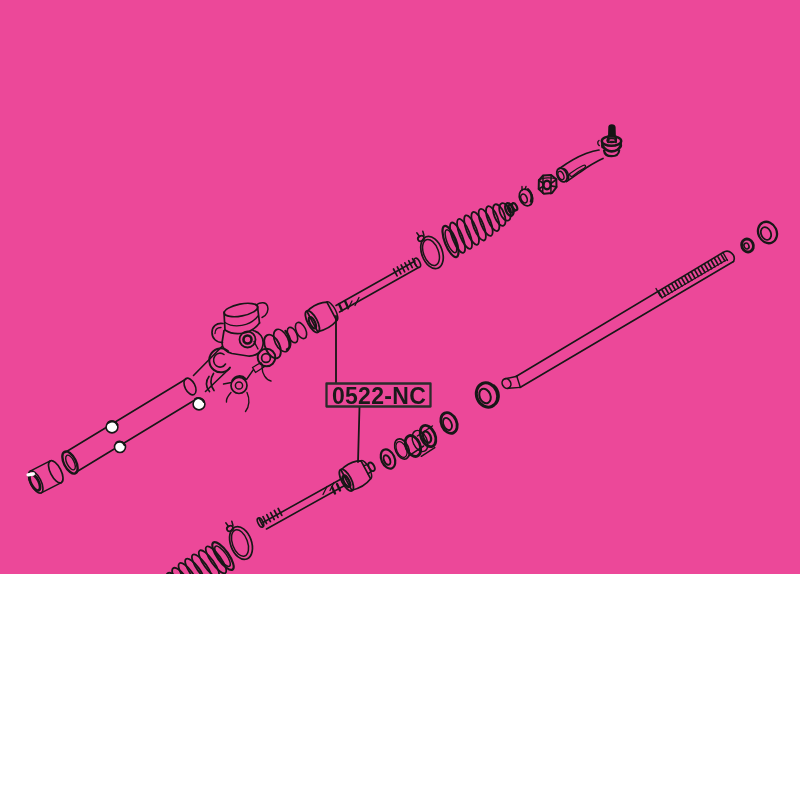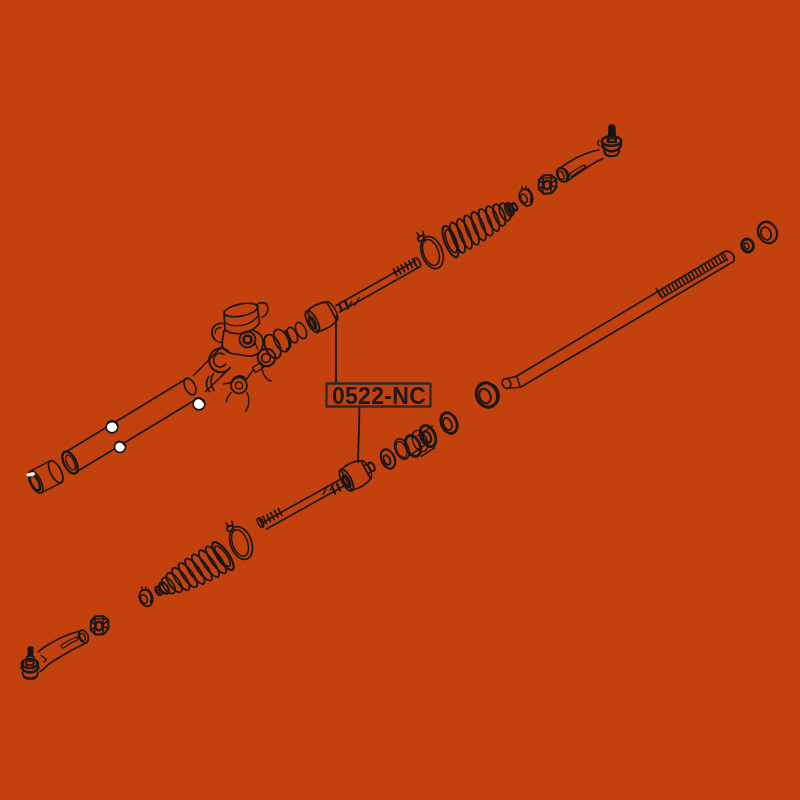--- a/index.html
+++ b/index.html
@@ -1,16 +1,16 @@
 <!DOCTYPE html>
 <html><head>
 <meta charset="utf-8">
 <style>
   html,body{margin:0;padding:0;background:#ffffff;}
-  #stage{width:800px;height:800px;position:relative;background:#c2410c;overflow:hidden;}
+  #stage{width:800px;height:574px;position:relative;background:#ec4899;overflow:hidden;}
   svg{position:absolute;left:0;top:0;}
   .lbl{font-family:"Liberation Sans",sans-serif;font-weight:bold;}
 </style>
 </head>
 <body>
 <div id="stage">
 <svg width="800" height="800" viewBox="0 0 800 800" fill="none" stroke="#171717" stroke-width="1.6" stroke-linecap="round" stroke-linejoin="round">
 
 <g id="endcap" transform="translate(45.5,477) rotate(-27)">
   <path d="M-11,-12.2 L11.5,-12.2 M-11,12.2 L11.5,12.2" stroke-width="1.6"></path>

